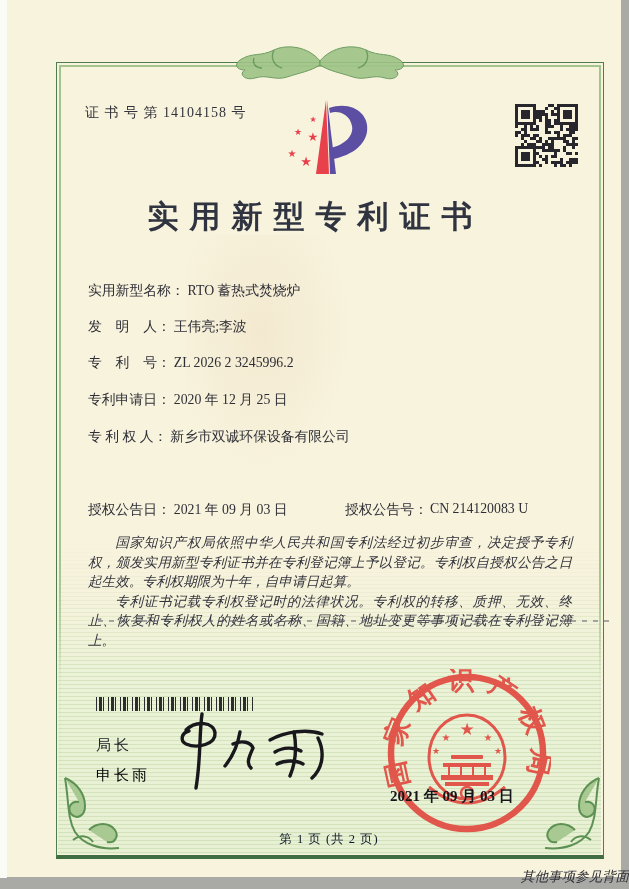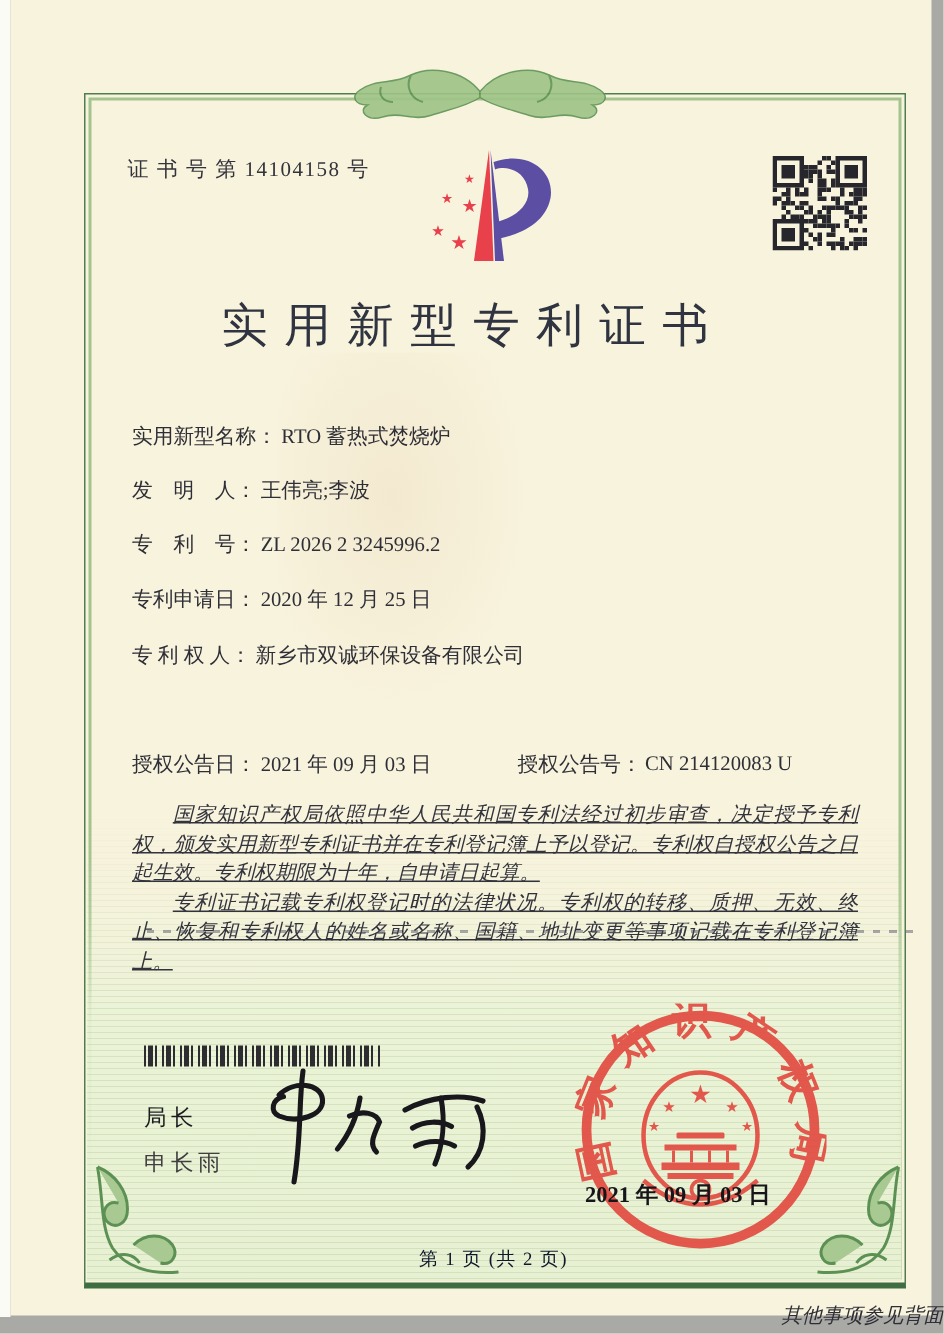--- a/index.html
+++ b/index.html
@@ -13,38 +13,38 @@
     border:1px solid #4e7e50;border-bottom:4px solid #3e6e41;}
   .frame .inner{position:absolute;left:2px;top:2px;right:2px;bottom:2px;border:2px solid #a3c48e;}
   .green-zone{position:absolute;left:58px;top:540px;width:543px;height:314px;
     background:
       repeating-linear-gradient(to bottom,rgba(150,185,120,.26) 0 1px,rgba(0,0,0,0) 1px 4px),
       linear-gradient(to bottom,rgba(233,242,214,0) 0%,rgba(233,242,214,.92) 45%,#e7f0d2 100%);
     -webkit-mask-image:linear-gradient(to bottom,transparent 0,#000 42%);
     mask-image:linear-gradient(to bottom,transparent 0,#000 42%);}
   .abs{position:absolute;}
   .cert-no{left:85px;top:104px;font-size:14px;color:#33333b;letter-spacing:1px;}
-  .title{left:56px;width:508px;top:196px;text-align:center;font-size:31px;font-weight:400;
+  .title{left:56px;width:508px;top:196px;text-align:center;font-size:31px;font-weight:700;
     color:#2f3440;letter-spacing:11px;text-indent:11px;}
   .row{left:88px;font-size:13.8px;color:#2e2e36;white-space:nowrap;}
   .row .val{margin-left:3px;}
   .row .lbl2{position:absolute;left:257px;}
   .row .val2{position:absolute;left:342px;}
   .paras{left:88px;top:533px;width:484px;font-size:13.6px;line-height:19.5px;
     color:#33333d;text-align:justify;font-style:italic;}
-  .paras p{margin:0;text-indent:2em;text-decoration:underline;}
+  .paras p{margin:0;text-indent:2em;}
   .dashline{left:98px;top:620px;width:512px;height:2px;
     background:repeating-linear-gradient(90deg,rgba(70,70,95,.45) 0 5px,transparent 5px 11px);}
   .barcode{left:96px;top:697px;width:158px;height:14px;background:
     repeating-linear-gradient(90deg,#2c2c31 0 1.5px,transparent 1.5px 3px,#2c2c31 3px 6px,
     transparent 6px 7.5px,#2c2c31 7.5px 8.5px,transparent 8.5px 12px);}
   .signer-title{left:96px;top:736px;font-family:"Liberation Sans",sans-serif;font-size:15px;
     color:#1c1c20;letter-spacing:3px;}
   .signer-name{left:96px;top:766px;font-family:"Liberation Sans",sans-serif;font-size:15px;
-    color:#404040;letter-spacing:3px;}
+    color:#000000;letter-spacing:3px;}
   .sig{left:170px;top:706px;}
   .seal{left:383px;top:669px;}
   .seal-date{left:390px;top:787px;width:160px;font-size:15px;font-weight:600;color:#15151a;}
   .page-no{left:56px;width:546px;top:831px;text-align:center;font-size:12.5px;color:#0f172a;letter-spacing:1px;}
   .back-note{left:0;width:629px;top:868px;text-align:right;font-size:13.5px;color:#2e2e36;font-style:italic;}
   .qr{left:515px;top:104px;}
   .logo{left:280px;top:96px;}
   .orn-top{left:224px;top:40px;}
   .orn-bl{left:59px;top:770px;}
   .orn-br{left:541px;top:770px;transform:scaleX(-1);}

